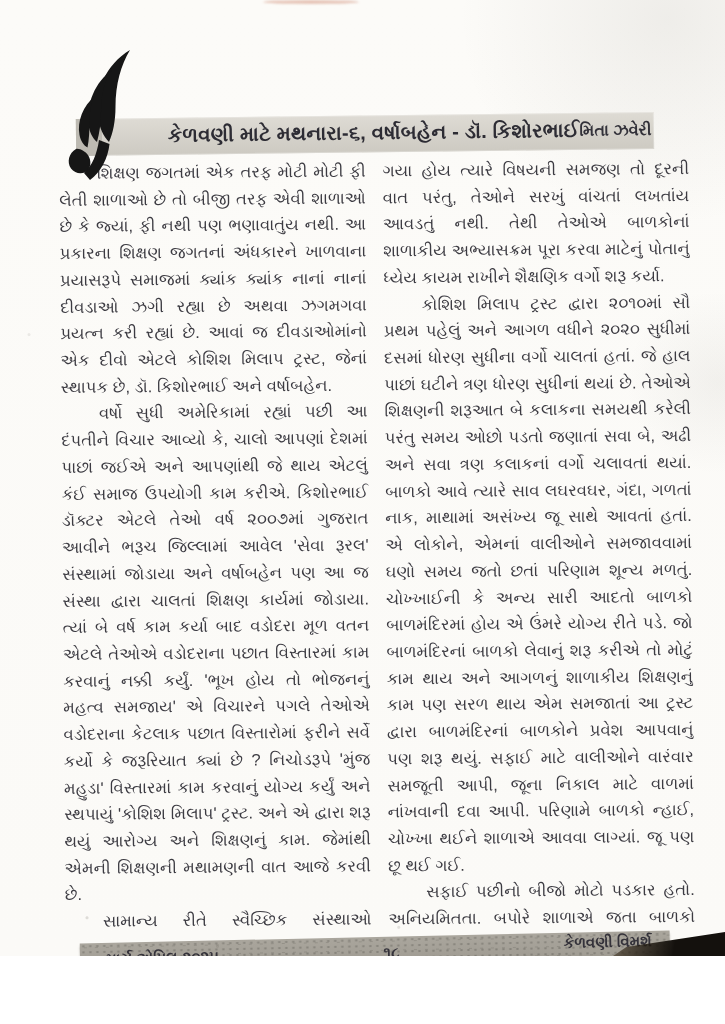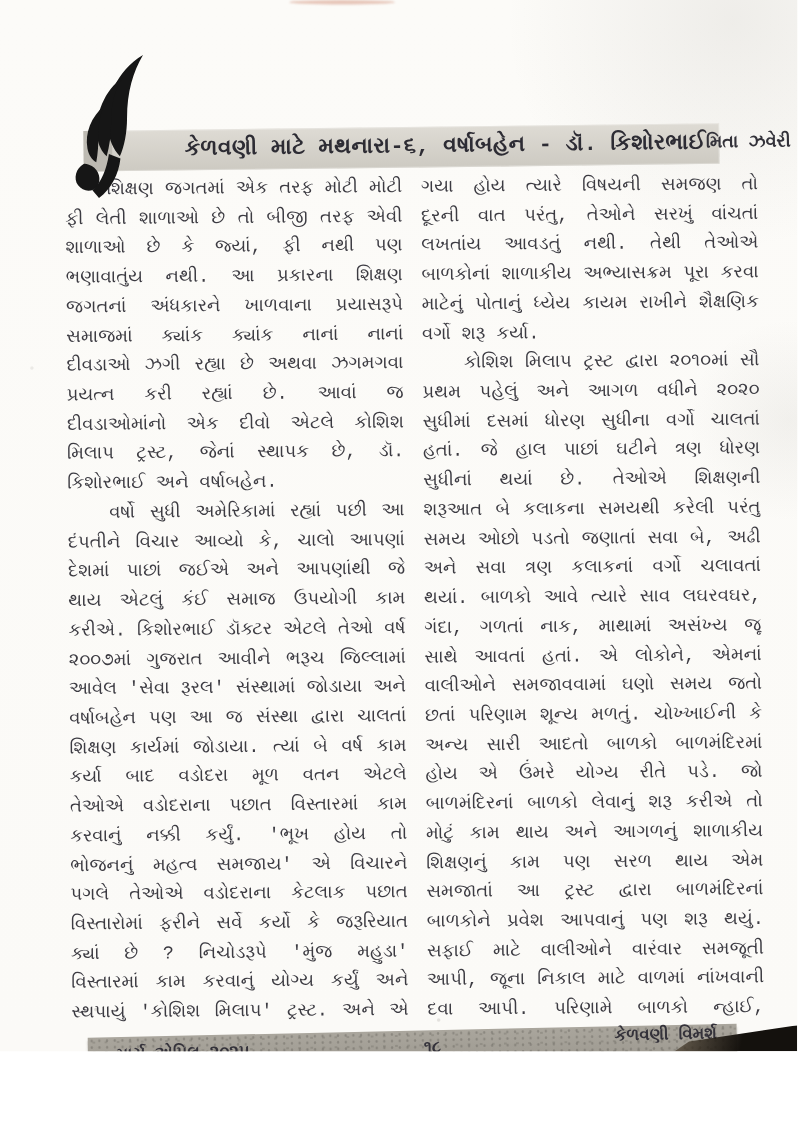--- a/index.html
+++ b/index.html
@@ -3,21 +3,21 @@
 <meta charset="utf-8">
 <style>
   html,body{margin:0;padding:0;background:#ffffff;}
   .page{
     position:relative;width:725px;height:956px;margin:0 auto;
     background:
       radial-gradient(circle at 92% 2%, rgba(120,115,105,.10), transparent 18%),
       radial-gradient(circle at 99% 40%, rgba(120,115,105,.08), transparent 10%),
       linear-gradient(#fcfbf8,#fbfaf7);
     overflow:hidden;
-    font-family:Liberation Mono, monospace;
+    font-family:Liberation Sans, sans-serif;
     color:#3c3b42;
   }
   
   .top-smudge{position:absolute;left:263px;top:0;width:96px;height:4px;border-radius:50%;
     background:rgba(196,112,84,.38);filter:blur(1px);}
   
   .logo{position:absolute;left:64px;top:50px;width:78px;height:132px;z-index:4;}
   
   .band{
     position:absolute;left:76px;top:119px;width:578px;height:37px;z-index:2;

